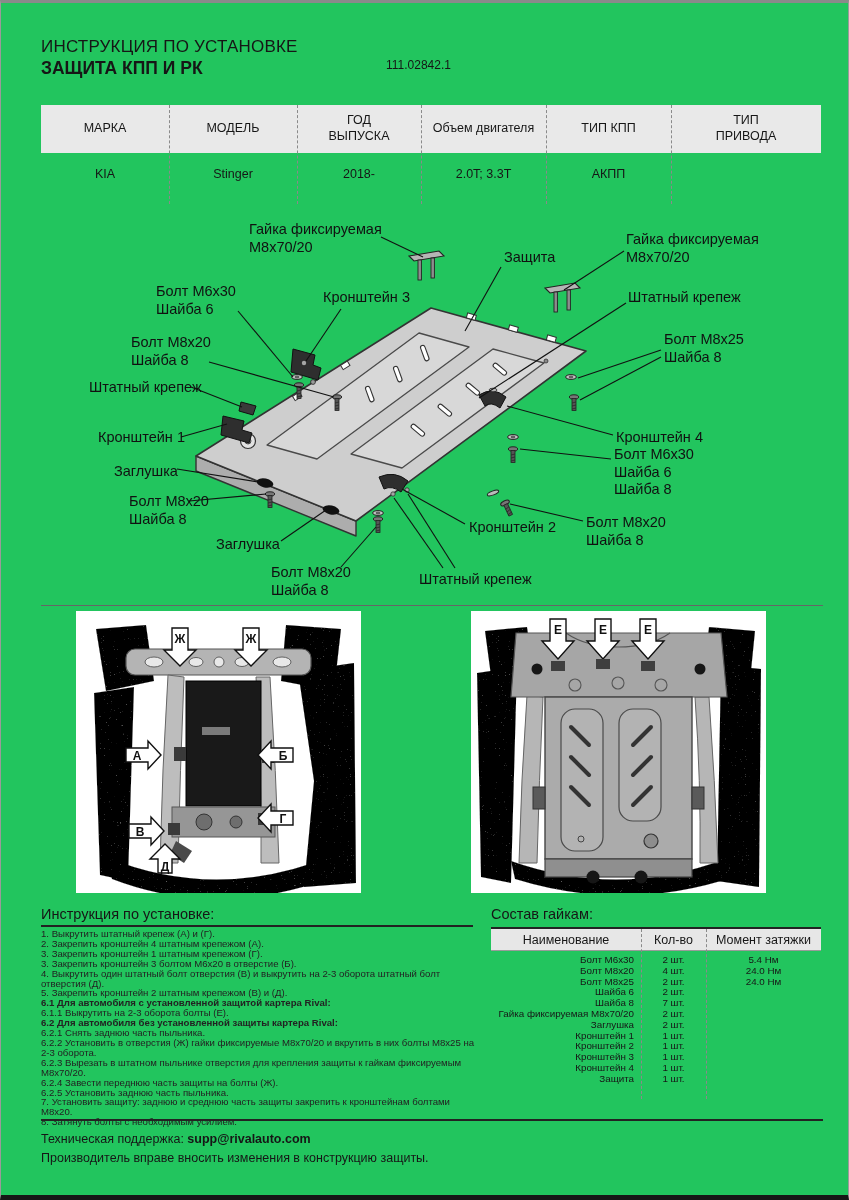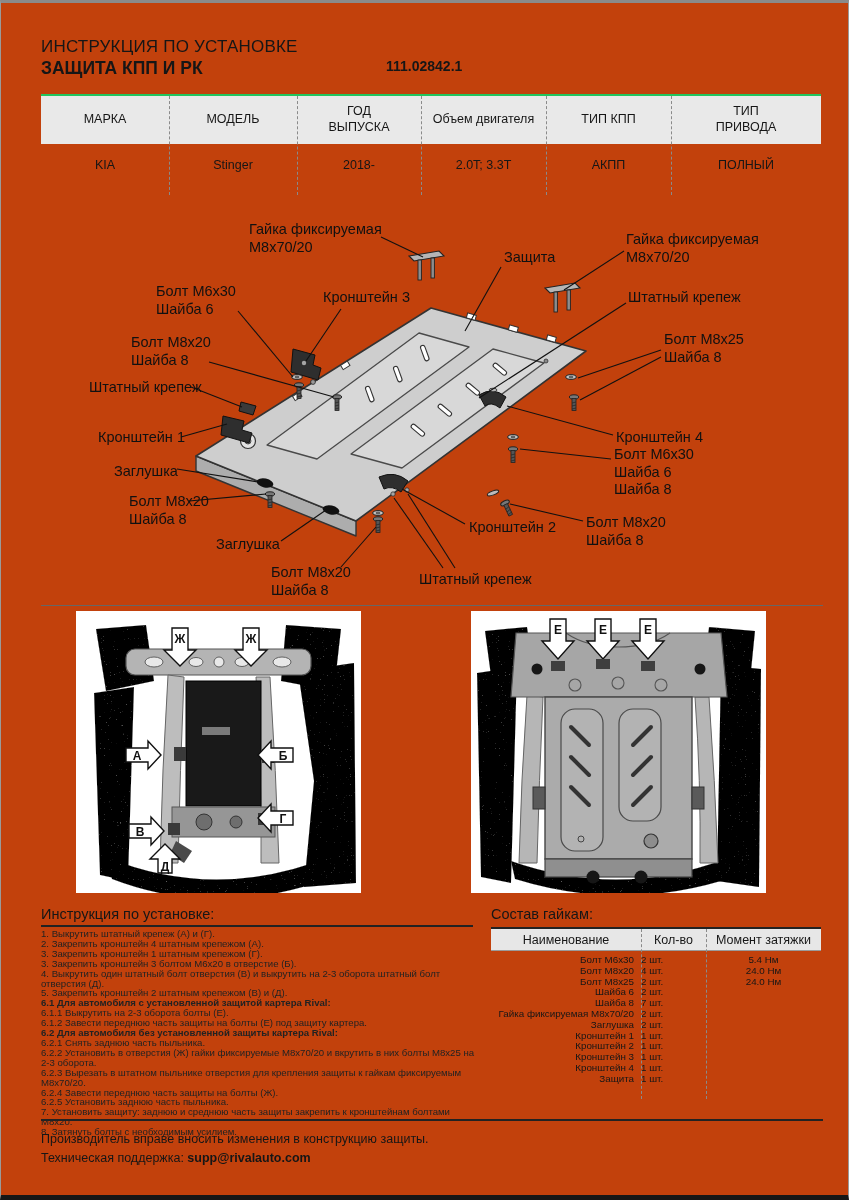--- a/index.html
+++ b/index.html
@@ -1,25 +1,25 @@
 <!DOCTYPE html>
 <html><head>
 <meta charset="utf-8">
 <style>
   html,body{margin:0;padding:0;background:#fff;}
-  .page{position:relative;width:849px;height:1200px;box-sizing:border-box;background:#c2410c;
+  .page{position:relative;width:849px;height:1200px;box-sizing:border-box;background:#22c55e;
     border-top:3px solid #8a8a8a;border-left:1px solid #9a9a9a;border-right:1px solid #9a9a9a;border-bottom:5px solid #161616;
     font-family:"Liberation Sans",sans-serif;color:#161616;overflow:hidden;}
   .abs{position:absolute;}
   
   .doc-title{left:40px;top:34px;font-size:17px;letter-spacing:.2px;}
   .prod-title{left:40px;top:55px;font-size:17.5px;font-weight:bold;}
-  .part-no{left:385px;top:55px;font-size:14px;font-weight:bold;}
-  
-  .spec{left:40px;top:91px;width:780px;border-top:2px solid #22c55e;}
+  .part-no{left:385px;top:55px;font-size:12px;font-weight:normal;}
+  
+  .spec{left:40px;top:98px;width:780px;border-top:4px solid #22c55e;}
   .spec-head{display:flex;background:#e9e9e9;height:48px;}
   .spec-row{display:flex;height:43px;}
   .spec-cell{display:flex;align-items:center;justify-content:center;text-align:center;
     font-size:12.5px;white-space:pre-line;line-height:1.25;}
   .w0{width:128px}.w1{width:128px}.w2{width:124px}.w3{width:125px}.w4{width:125px}.w5{width:150px}
   .vdash{position:absolute;top:0;bottom:-8px;border-left:1px dashed #8a8a8a;}
   
   .diagram{left:40px;top:208px;width:780px;height:394px;}
   .dlabel{position:absolute;font-size:14.5px;line-height:1.22;white-space:pre-line;color:#111;}
   
@@ -32,21 +32,21 @@
   .step.bold{font-weight:bold;}
   .parts{left:490px;top:903px;width:330px;}
   .parts-tbl{position:relative;margin-top:5px;border-top:2px solid #222;}
   .parts-head{display:flex;background:#e7e7e7;height:21px;border-bottom:1px solid #9a9a9a;}
   .parts-hcell{display:flex;align-items:center;justify-content:center;font-size:12.5px;}
   .pc0{width:150px}.pc1{width:65px}.pc2{width:115px}
   .parts-body{padding:4px 0 14px 0;}
   .parts-row{display:flex;line-height:10.8px;font-size:9.8px;}
   .parts-cell{white-space:nowrap;}
   .parts-cell.c0{width:150px;text-align:right;padding-right:7px;box-sizing:border-box;}
-  .parts-cell.c1{width:65px;}
+  .parts-cell.c1{width:65px;text-align:center;}
   .parts-cell.c2{width:115px;text-align:center;}
   
   .foot-rule{left:40px;top:1116px;width:782px;height:2px;background:#222;}
   .footer{left:40px;top:1127px;font-size:12.5px;line-height:1.55;}
   .footer b{font-weight:bold;}
   .mid-rule{left:40px;top:602px;width:782px;height:1px;background:#666;}
   svg text{font-family:"Liberation Sans",sans-serif;}
 </style>
 </head>
 <body>
@@ -67,21 +67,20 @@
       <div class="spec-cell w4">ТИП КПП</div>
       <div class="spec-cell w5">ТИП
 ПРИВОДА</div>
     </div>
     <div class="spec-row">
       <div class="spec-cell w0">KIA</div>
       <div class="spec-cell w1">Stinger</div>
       <div class="spec-cell w2">2018-</div>
       <div class="spec-cell w3">2.0T; 3.3T</div>
       <div class="spec-cell w4">АКПП</div>
-      <div class="spec-cell w5">ПОЛНЫЙ</div>
     </div>
     <div class="vdash" style="left:128px"></div>
     <div class="vdash" style="left:256px"></div>
     <div class="vdash" style="left:380px"></div>
     <div class="vdash" style="left:505px"></div>
     <div class="vdash" style="left:630px"></div>
   </div>
 
   <div class="abs diagram">
     <svg width="780" height="394" viewBox="0 0 780 394">
@@ -352,21 +351,20 @@
     <div class="h-rule" style="width:432px"></div>
     <div class="steps" id="steps-list">
         <div class="step">1. Выкрутить штатный крепеж (А) и (Г).</div>
         <div class="step">2. Закрепить кронштейн 4 штатным крепежом (А).</div>
         <div class="step">3. Закрепить кронштейн 1 штатным крепежом (Г).</div>
         <div class="step">3. Закрепить кронштейн 3 болтом М6х20 в отверстие (Б).</div>
         <div class="step">4. Выкрутить один штатный болт отверстия (В) и выкрутить на 2-3 оборота штатный болт отверстия (Д).</div>
         <div class="step">5. Закрепить кронштейн 2 штатным крепежом (В) и (Д).</div>
         <div class="step bold">6.1 Для автомобиля с установленной защитой картера Rival:</div>
         <div class="step">6.1.1 Выкрутить на 2-3 оборота болты (Е).</div>
-        <div class="step">6.1.2 Завести переднюю часть защиты на болты (Е) под защиту картера.</div>
         <div class="step bold">6.2 Для автомобиля без установленной защиты картера Rival:</div>
         <div class="step">6.2.1 Снять заднюю часть пыльника.</div>
         <div class="step">6.2.2 Установить в отверстия (Ж) гайки фиксируемые М8х70/20 и вкрутить в них болты М8х25 на 2-3 оборота.</div>
         <div class="step">6.2.3 Вырезать в штатном пыльнике отверстия для крепления защиты к гайкам фиксируемым М8х70/20.</div>
         <div class="step">6.2.4 Завести переднюю часть защиты на болты (Ж).</div>
         <div class="step">6.2.5 Установить заднюю часть пыльника.</div>
         <div class="step">7. Установить защиту: заднюю и среднюю часть защиты закрепить к кронштейнам болтами М8х20.</div>
         <div class="step">8. Затянуть болты с необходимым усилием.</div>
       </div>
   </div>
@@ -441,17 +439,17 @@
             <div class="parts-cell c2"></div>
           </div>
         </div>
       <div class="vdash" style="left:150px;top:0;bottom:0"></div>
       <div class="vdash" style="left:215px;top:0;bottom:0"></div>
     </div>
   </div>
 
   <div class="abs foot-rule"></div>
   <div class="abs footer">
+    <div><span>Техническая поддержка: </span><b>supp@rivalauto.com</b></div>
     <div>Производитель вправе вносить изменения в конструкцию защиты.</div>
-    <div><span>Техническая поддержка: </span><b>supp@rivalauto.com</b></div>
   </div>
 
 </div>
 
 </body></html>

